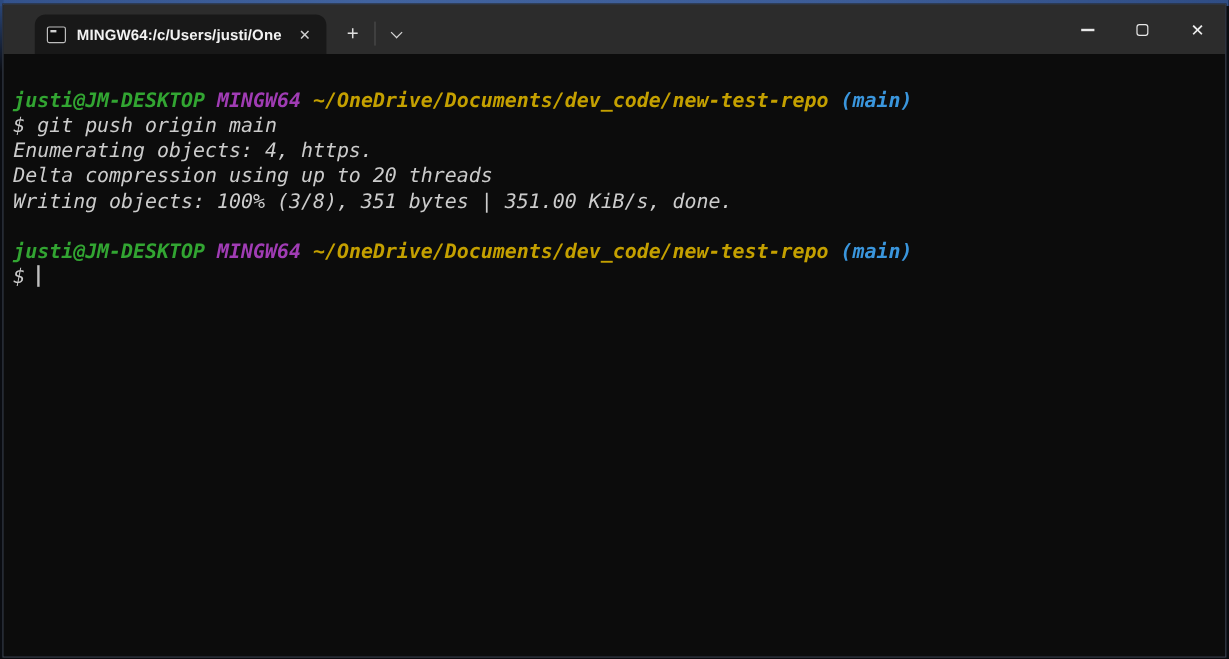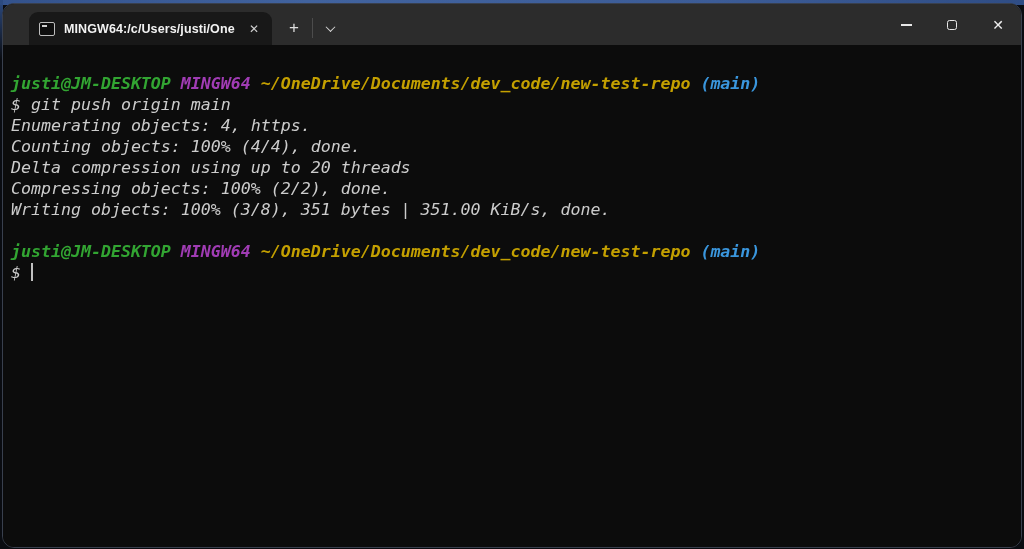--- a/index.html
+++ b/index.html
@@ -7,21 +7,21 @@
   body { background:#0a0c11; font-family:"Liberation Sans", sans-serif; position:relative; }
 
   
   .top-glow { position:absolute; top:0; left:0; right:0; height:5px;
               background:linear-gradient(90deg,#33528c,#41639f 30%,#3c5c97 70%,#2f4d85); }
   .side-glow { position:absolute; top:0; left:0; width:3px; height:60px;
                background:linear-gradient(180deg,#2c4a80, rgba(10,12,17,0)); }
 
   .window { position:absolute; top:3px; left:2px; right:2px; bottom:1px;
             background:var(--terminal-bg,#0c0c0c);
-            border:1px solid #39404e; border-radius:12px;
+            border:1px solid #39404e; border-radius:0;
             overflow:hidden; display:flex; flex-direction:column; }
 
   
   .tabbar { height:41px; background:#2c2c2c; display:flex; align-items:flex-end; flex:0 0 auto; }
   .tab { height:33px; margin-left:26px; width:243px; background:#181818;
          border-radius:9px 9px 0 0; display:flex; align-items:center;
          padding:0 9px 0 10px; gap:9px; }
   .tab-icon { width:16px; height:14px; border:1px solid #bdbdbd; border-radius:2px;
               background:#0e0e0e; position:relative; flex:0 0 auto; }
   .tab-icon::before { content:""; position:absolute; top:2px; left:2px; width:5px; height:2px;
@@ -93,22 +93,20 @@
         <span class="glyph-close">✕</span>
       </div>
     </div>
   </div>
 
   <div class="terminal">
       <div class="tline"></div>
       <div class="tline"><span class="c-green">justi@JM-DESKTOP</span><span class="c-default"> </span><span class="c-purple">MINGW64</span><span class="c-default"> </span><span class="c-yellow">~/OneDrive/Documents/dev_code/new-test-repo</span><span class="c-default"> </span><span class="c-cyan">(main)</span></div>
       <div class="tline"><span class="c-default">$ git push origin main</span></div>
       <div class="tline"><span class="c-default">Enumerating objects: 4, https.</span></div>
-      <div class="tline"><span class="c-default">Counting objects: 100% (4/4), done.</span></div>
       <div class="tline"><span class="c-default">Delta compression using up to 20 threads</span></div>
-      <div class="tline"><span class="c-default">Compressing objects: 100% (2/2), done.</span></div>
       <div class="tline"><span class="c-default">Writing objects: 100% (3/8), 351 bytes | 351.00 KiB/s, done.</span></div>
       <div class="tline"></div>
       <div class="tline"><span class="c-green">justi@JM-DESKTOP</span><span class="c-default"> </span><span class="c-purple">MINGW64</span><span class="c-default"> </span><span class="c-yellow">~/OneDrive/Documents/dev_code/new-test-repo</span><span class="c-default"> </span><span class="c-cyan">(main)</span></div>
       <div class="tline"><span class="c-default">$ </span><span class="cursor"></span></div>
     </div>
 
 </div>
 
 </body></html>

